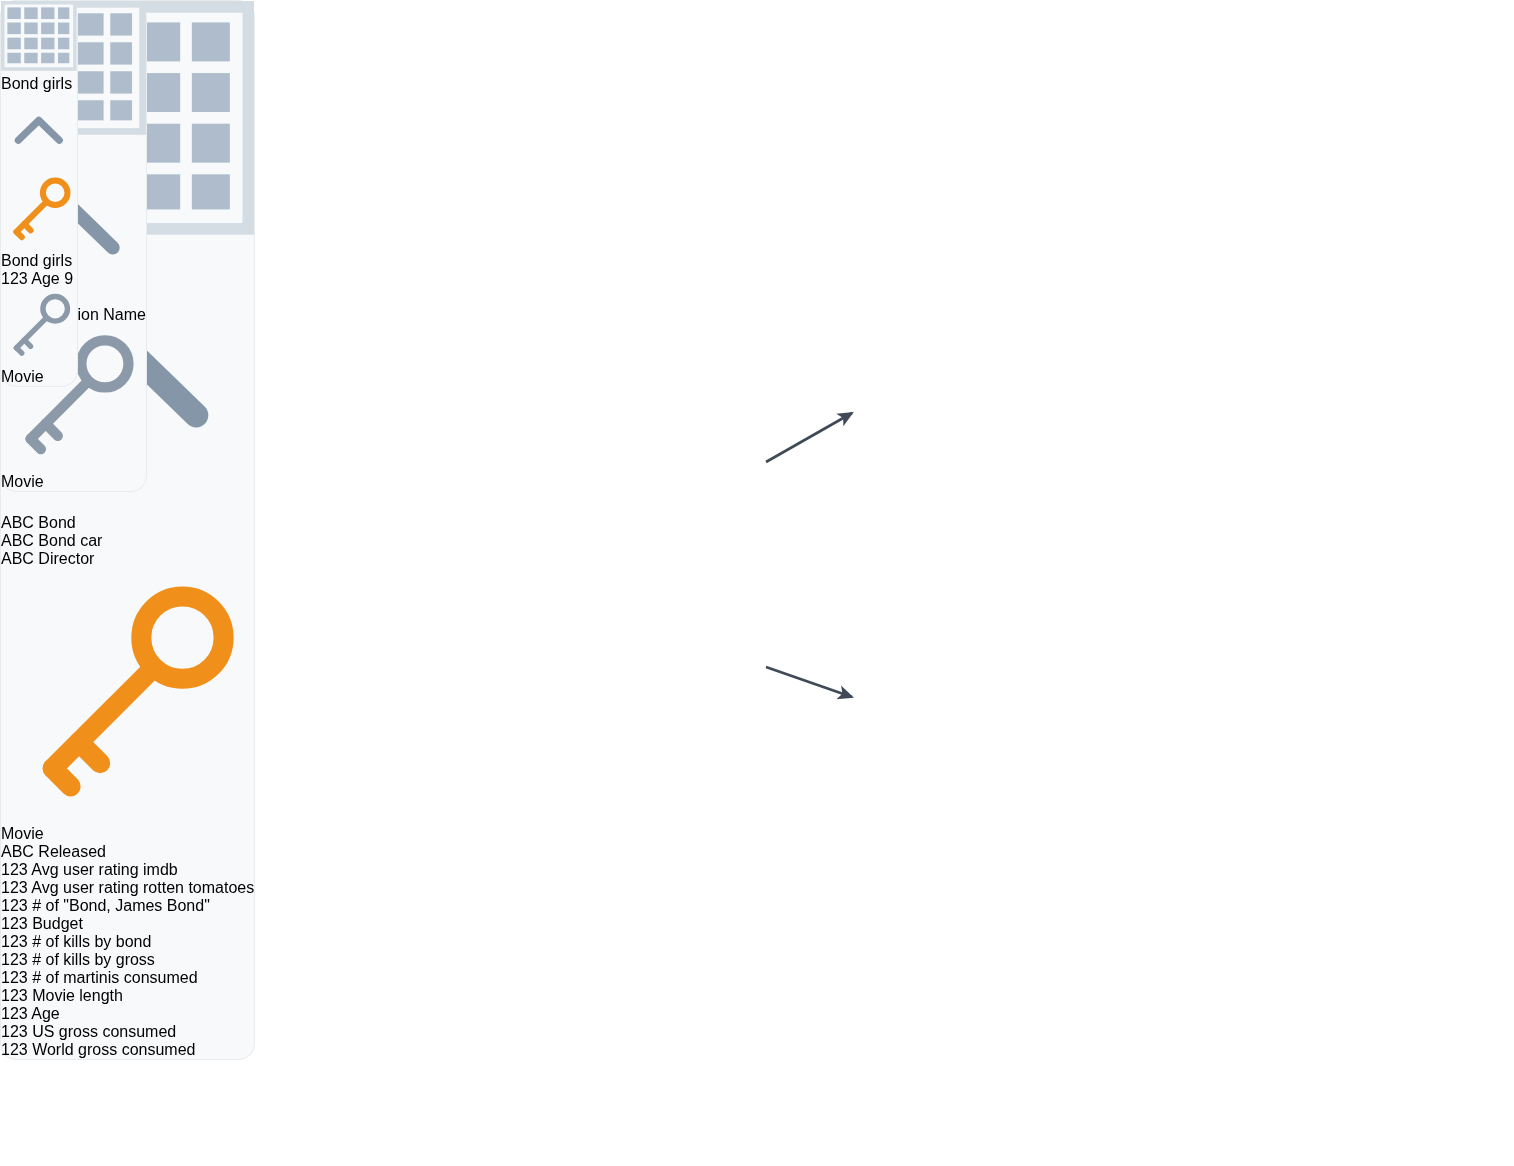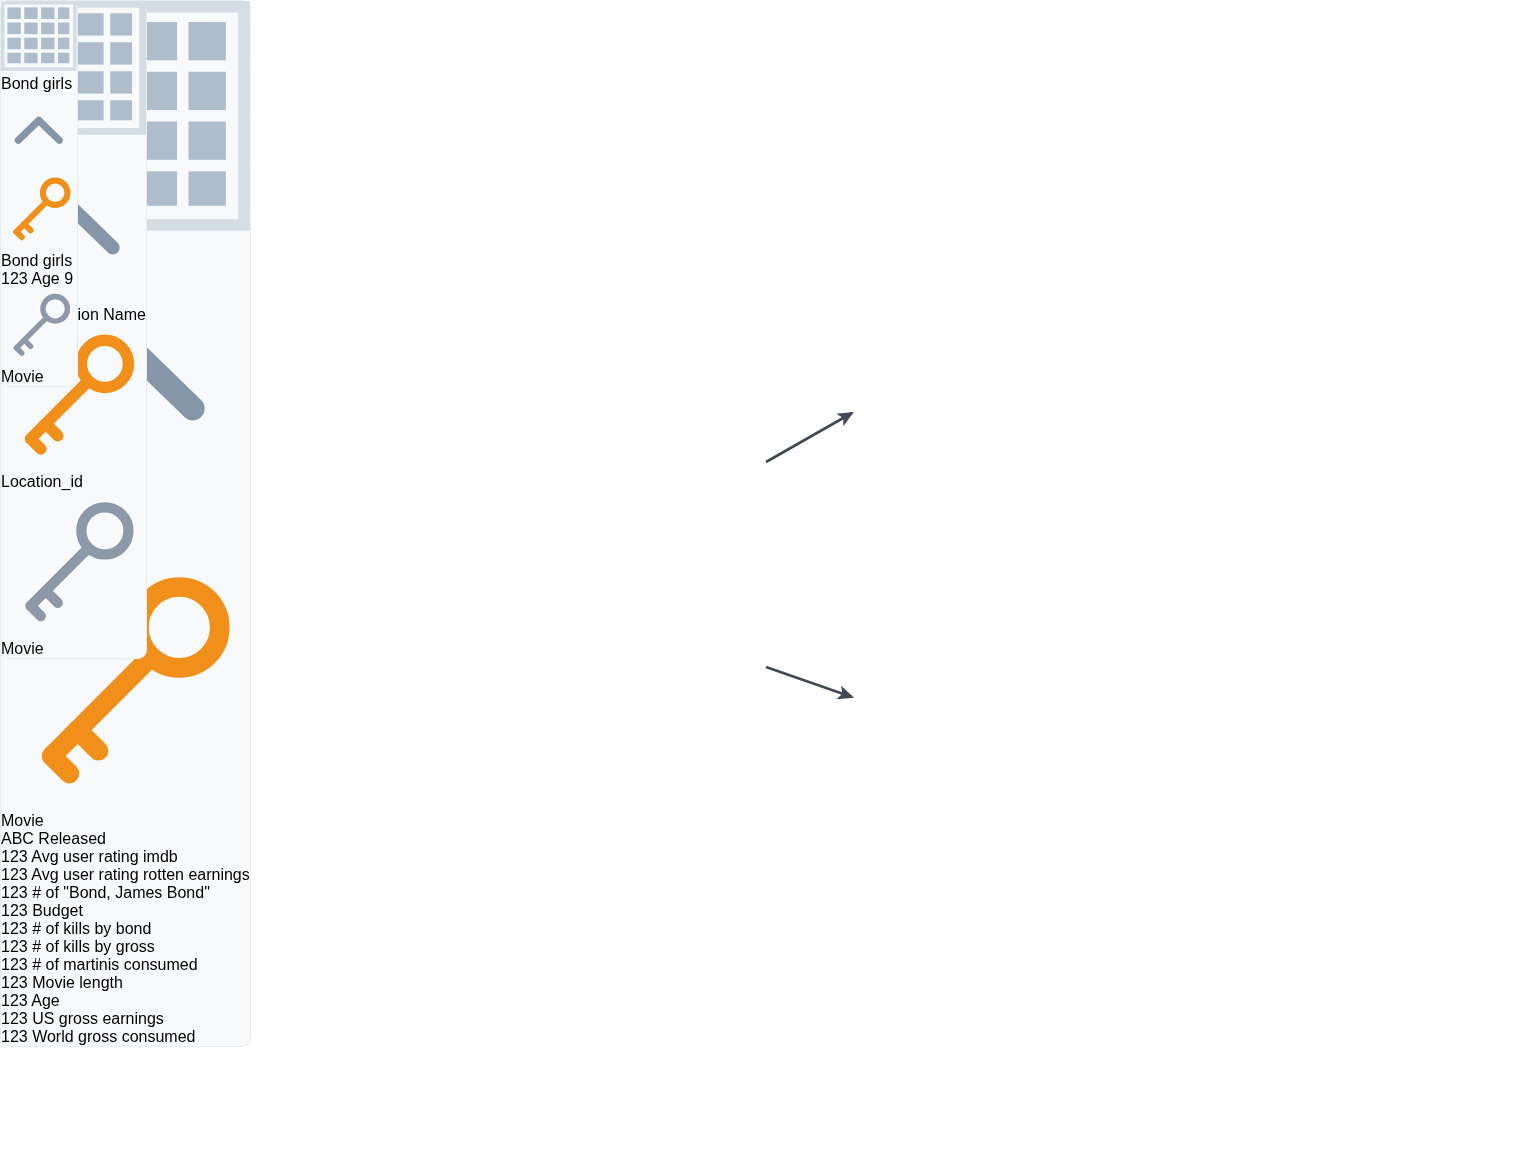--- a/index.html
+++ b/index.html
@@ -26,21 +26,21 @@
     width: 1514px;
     height: 1166px;
     pointer-events: none;
     z-index: 1;
   }
 
   
   .card {
     position: absolute;
     background: #f7f9fb;
-    border-radius: 9px;
+    border-radius: 16px;
     border: 1px solid #e8ecef;
     box-shadow: 0 1px 3px rgba(40,55,70,0.10），0 1px 2px rgba(40,55,70,0.06);
     z-index: 2;
     overflow: hidden;
   }
 
   .card-accent {
     height: 15px;
     width: 100%;
     border-top-left-radius: 8px;
@@ -206,21 +206,21 @@
       <div class="field-row">
         <span class="field-icon"><span class="type-abc">ABC</span></span>
         <span class="field-label">Released</span>
       </div>
       <div class="field-row">
         <span class="field-icon"><span class="type-num">123</span></span>
         <span class="field-label">Avg user rating imdb</span>
       </div>
       <div class="field-row">
         <span class="field-icon"><span class="type-num">123</span></span>
-        <span class="field-label">Avg user rating rotten earnings</span>
+        <span class="field-label">Avg user rating rotten tomatoes</span>
       </div>
       <div class="field-row">
         <span class="field-icon"><span class="type-num">123</span></span>
         <span class="field-label"># of "Bond, James Bond"</span>
       </div>
       <div class="field-row">
         <span class="field-icon"><span class="type-num">123</span></span>
         <span class="field-label">Budget</span>
       </div>
       <div class="field-row">
@@ -238,21 +238,21 @@
       <div class="field-row">
         <span class="field-icon"><span class="type-num">123</span></span>
         <span class="field-label">Movie length</span>
       </div>
       <div class="field-row">
         <span class="field-icon"><span class="type-num">123</span></span>
         <span class="field-label">Age</span>
       </div>
       <div class="field-row">
         <span class="field-icon"><span class="type-num">123</span></span>
-        <span class="field-label">US gross earnings</span>
+        <span class="field-label">US gross consumed</span>
       </div>
       <div class="field-row">
         <span class="field-icon"><span class="type-num">123</span></span>
         <span class="field-label">World gross consumed</span>
       </div>
 
     </div>
   </div>
 
   <div class="card" id="card-locations">
@@ -282,31 +282,20 @@
       <div class="card-title">Locations</div>
       <svg class="chevron" viewBox="0 0 24 24">
         <path d="M5.5 15 L12 8.7 L18.5 15" fill="none" stroke="#8496a8" stroke-width="2.3" stroke-linecap="round" stroke-linejoin="round"></path>
       </svg>
     </div>
     <div class="card-body">
       <div class="field-row">
         <span class="field-icon"><span class="type-abc">ABC</span></span>
         <span class="field-label">Location Name</span>
       </div>
-      <div class="field-row">
-        <span class="field-icon">
-          <svg class="key-svg" viewBox="0 0 24 24">
-            <circle cx="17.2" cy="6.6" r="3.9" fill="none" stroke="#f18f1b" stroke-width="1.9"></circle>
-            <path d="M14.4 9.5 L4.9 19.0" fill="none" stroke="#f18f1b" stroke-width="1.9" stroke-linecap="round"></path>
-            <path d="M7.4 16.5 L9.4 18.5" fill="none" stroke="#f18f1b" stroke-width="1.9" stroke-linecap="round"></path>
-            <path d="M4.9 19.0 L6.6 20.7" fill="none" stroke="#f18f1b" stroke-width="1.9" stroke-linecap="round"></path>
-          </svg>
-        </span>
-        <span class="field-label">Location_id</span>
-      </div>
 
       <div class="fk-divider"></div>
 
       <div class="field-row">
         <span class="field-icon">
           <svg class="key-svg" viewBox="0 0 24 24">
             <circle cx="17.2" cy="6.6" r="3.9" fill="none" stroke="#8c99a8" stroke-width="1.7"></circle>
             <path d="M14.4 9.5 L4.9 19.0" fill="none" stroke="#8c99a8" stroke-width="1.7" stroke-linecap="round"></path>
             <path d="M7.4 16.5 L9.4 18.5" fill="none" stroke="#8c99a8" stroke-width="1.7" stroke-linecap="round"></path>
             <path d="M4.9 19.0 L6.6 20.7" fill="none" stroke="#8c99a8" stroke-width="1.7" stroke-linecap="round"></path>

